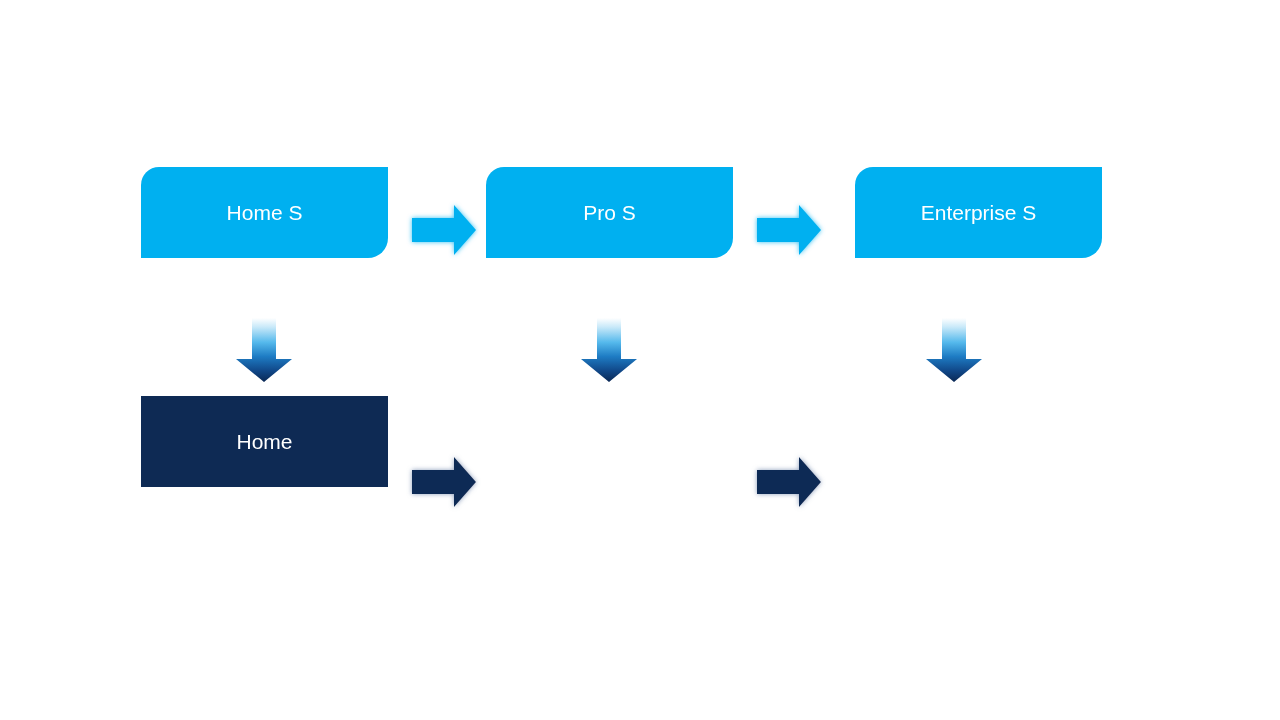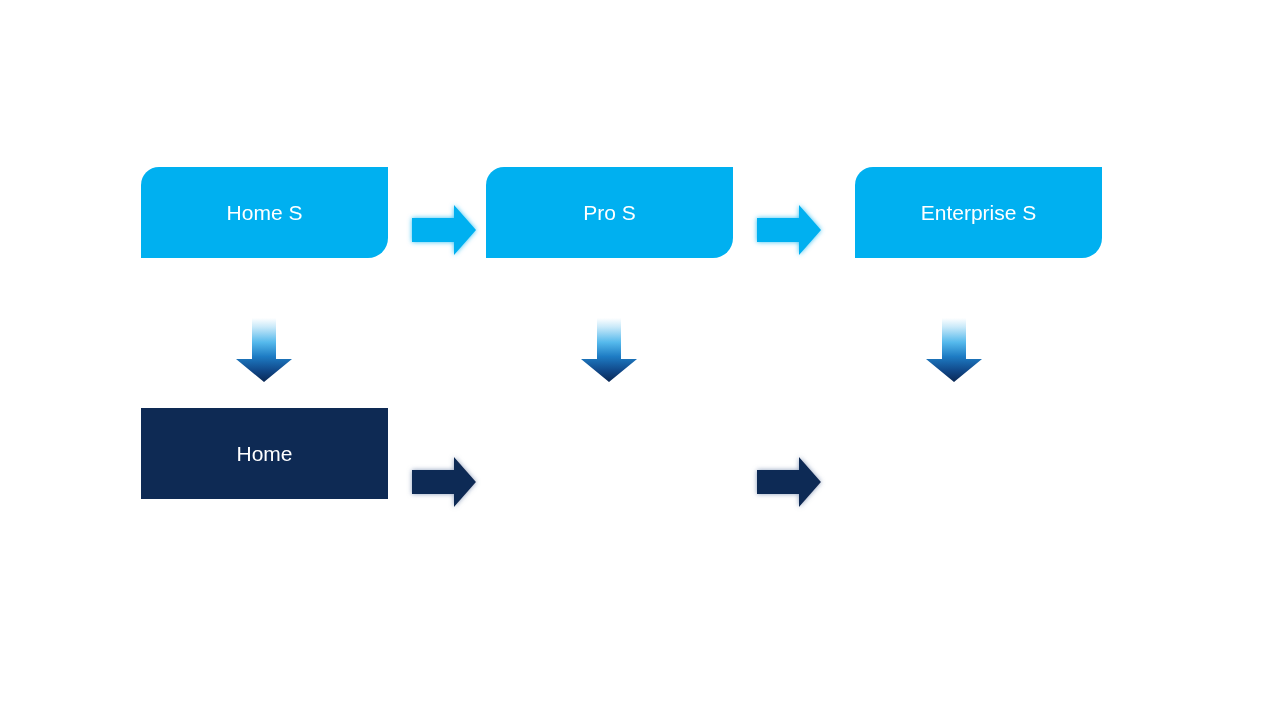--- a/index.html
+++ b/index.html
@@ -24,21 +24,21 @@
     font-size: 21px;
     line-height: 1.2;
     text-align: left;
   }
   .box.top {
     top: 167px;
     background: var(--top-box, #00B0F0);
     border-radius: 18px 0 20px 0;
   }
   .box.bottom {
-    top: 408px;
+    top: 396px;
     background: var(--bottom-box, #0E2A54);
     border-radius: 0;
   }
   .c1 { left: 141px; }
   .c2 { left: 486px; }
   .c3 { left: 831px; margin-left: 24px; }
 
   .arrow-right {
     position: absolute;
     width: 64px;

